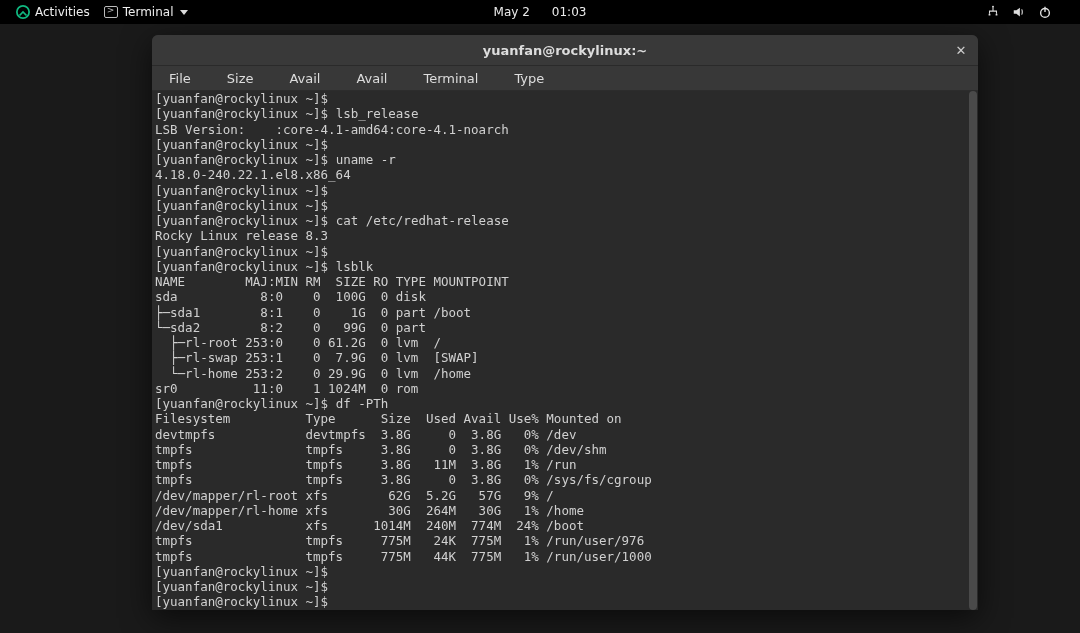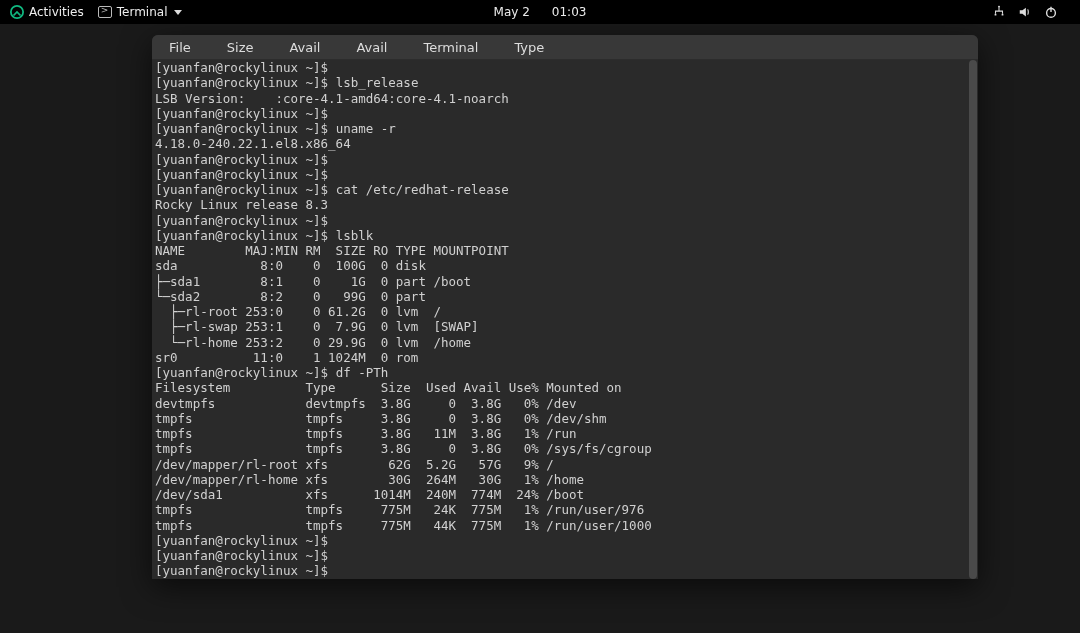--- a/index.html
+++ b/index.html
@@ -12,21 +12,21 @@
     overflow: hidden;
   }
 
   
   .topbar {
     height: 24px;
     background: #000;
     display: flex;
     align-items: center;
     font-size: 12px;
-    padding: 0 10px;
+    padding: 0 16px;
     position: relative;
   }
   .tb-left { display: flex; align-items: center; gap: 14px; }
   .tb-item { display: flex; align-items: center; gap: 5px; cursor: default; }
   .tb-item .tri {
     width: 0; height: 0;
     border-left: 4px solid transparent;
     border-right: 4px solid transparent;
     border-top: 5px solid #ddd;
     margin-left: 2px;
@@ -179,20 +179,26 @@
           <circle cx="8" cy="9" r="5"></circle>
           <line x1="8" y1="2" x2="8" y2="8"></line>
         </svg>
     </span>
     <span class="tri"></span>
   </div>
 </div>
 
 <div class="window">
 
+  <div class="titlebar">
+    <span>yuanfan@rockylinux:~</span>
+    <div class="close-btn">
+      <span>✕</span>
+    </div>
+  </div>
 
   <div class="menubar">
     <div class="menu-item">File</div>
     <div class="menu-item">Size</div>
     <div class="menu-item">Avail</div>
     <div class="menu-item">Avail</div>
     <div class="menu-item">Terminal</div>
     <div class="menu-item">Type</div>
   </div>
 

